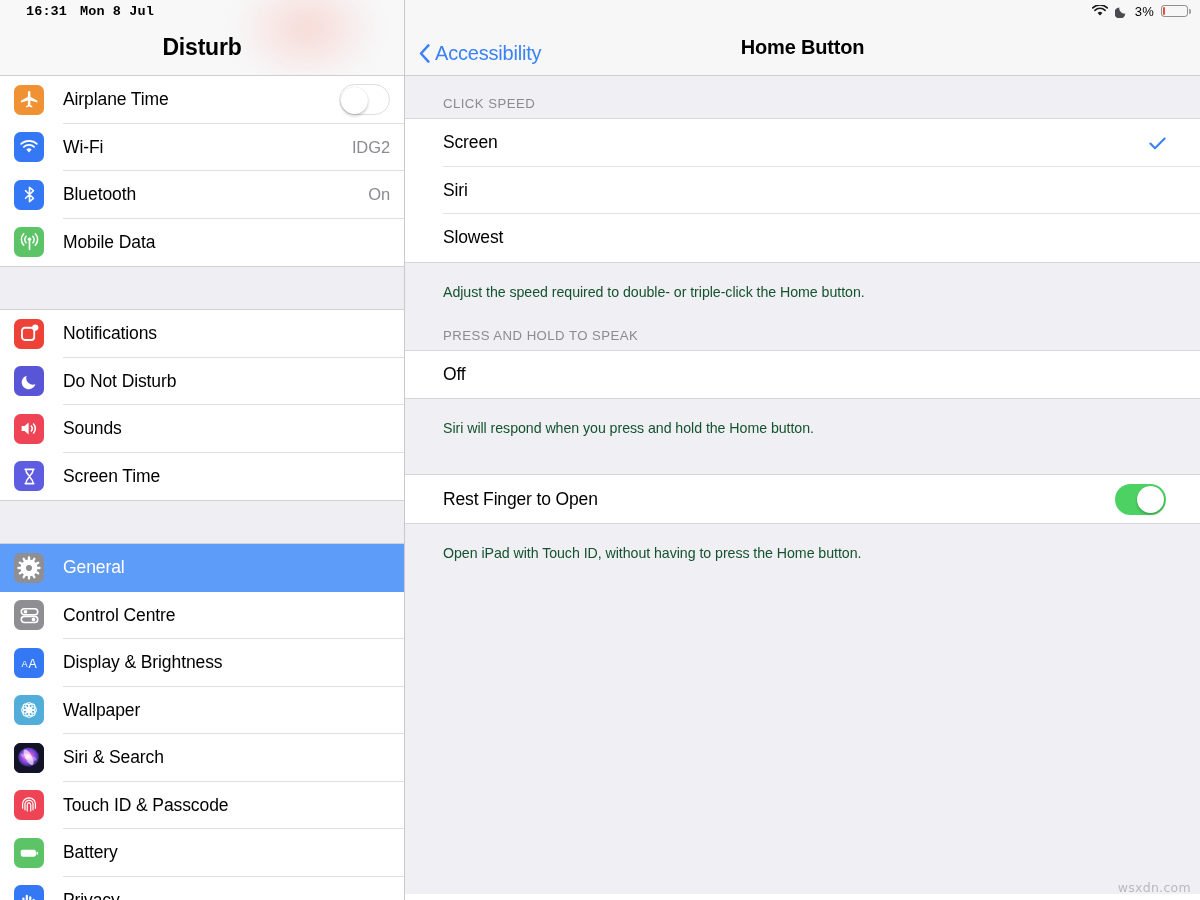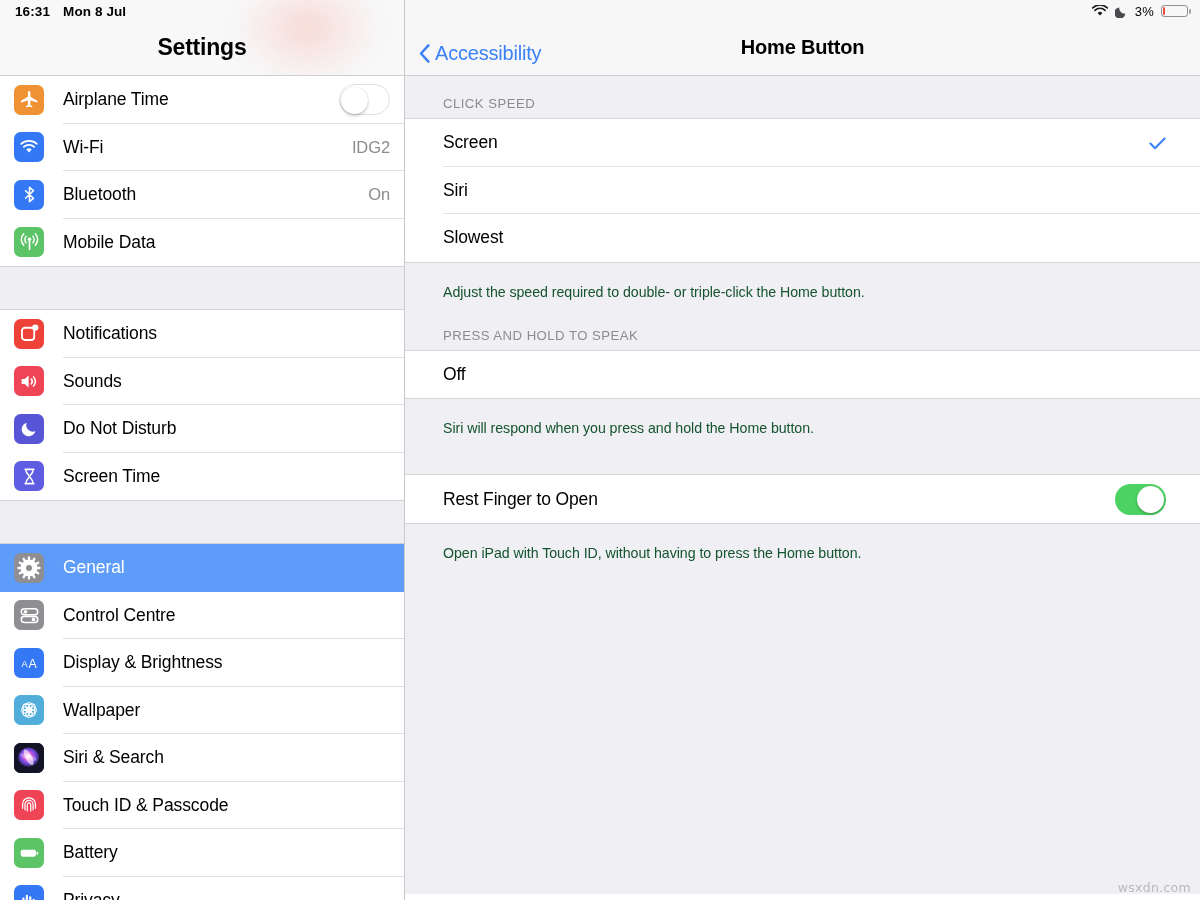--- a/index.html
+++ b/index.html
@@ -11,21 +11,21 @@
     -webkit-font-smoothing: antialiased;
   }
   #app { position: relative; width: 1200px; height: 900px; display: flex; }
 
   
   #statusbar {
     position: absolute; top: 0; left: 0; width: 1200px; height: 22px;
     display: flex; align-items: center; z-index: 40;
     font-size: 13.5px; color: #000; pointer-events: none;
   }
-  #status-left { display: flex; align-items: flex-start; gap: 13px; padding-left: 15px; }
+  #status-left { display: flex; align-items: flex-start; gap: 13px; padding-left: 26px; font-family: Liberation Mono, monospace; }
   #status-right { margin-left: auto; display: flex; align-items: center; gap: 7px; padding-right: 12px; }
   .sb-time { font-weight: 600; letter-spacing: .1px; }
   .sb-date { font-weight: 600; letter-spacing: .1px; }
   .sb-pct { font-size: 13px; font-weight: 500; letter-spacing: .2px; }
 
   .wifi-ic { width: 16px; height: 12px; position: relative; display: inline-block; }
   .moon-ic { width: 13px; height: 13px; position: relative; display: inline-block; }
 
   .batt { width: 27px; height: 12px; border: 1.3px solid rgba(0,0,0,.42);
           border-radius: 3.2px; position: relative; display: inline-block; }
@@ -165,21 +165,21 @@
       <span class="sb-pct">3%</span>
       <span class="batt">
           <span class="batt-fill"></span>
         </span>
     </div>
   </div>
 
   <div id="sidebar">
     <div id="sidebar-header">
       <div id="pinkblur"></div>
-      <div id="sidebar-title">Settings</div>
+      <div id="sidebar-title">Disturb</div>
     </div>
     <div id="sidebar-list">
         <div class="sb-group">
           <div class="sb-row">
             <span class="sb-icon" style="background: rgb(240, 146, 52);">
               <svg width="21" height="21" viewBox="0 0 24 24">
                 <path d="M21 15.5v-2l-8-4.6V3.6a1.4 1.4 0 0 0-2.8 0v5.3L2.2 13.5v2l8-2.4v5.1l-2.2 1.6V21l3.6-1 3.6 1v-1.2l-2.2-1.6v-5.1z" fill="white"></path>
               </svg>
             </span>
             <span class="sb-label">Airplane Time</span>
@@ -228,36 +228,36 @@
             <span class="sb-icon" style="background: rgb(238, 66, 57);">
               <svg width="21" height="21" viewBox="0 0 24 24">
                 <rect x="3.4" y="5.4" width="14" height="14" rx="3.4" stroke="white" stroke-width="2.1" fill="none"></rect>
                 <circle cx="18.6" cy="5.2" r="3.6" fill="white"></circle>
               </svg>
             </span>
             <span class="sb-label">Notifications</span>
             <span class="rowline"></span>
           </div>
           <div class="sb-row">
+            <span class="sb-icon" style="background: rgb(88, 86, 214);">
+              <svg width="19" height="19" viewBox="0 0 24 24">
+                <path d="M19.4 15.6A8.6 8.6 0 0 1 8.4 4.6 8.8 8.8 0 1 0 19.4 15.6Z" fill="white"></path>
+              </svg>
+            </span>
+            <span class="sb-label">Do Not Disturb</span>
+            <span class="rowline"></span>
+          </div>
+          <div class="sb-row">
             <span class="sb-icon" style="background: rgb(238, 68, 85);">
               <svg width="21" height="21" viewBox="0 0 24 24">
                 <path d="M3 9.2h3.4L11 5.2v13.6L6.4 14.8H3z" fill="white"></path>
                 <path d="M14 9.2a4.2 4.2 0 0 1 0 5.6M16.6 6.8a7.6 7.6 0 0 1 0 10.4" stroke="white" stroke-width="1.8" fill="none" stroke-linecap="round"></path>
               </svg>
             </span>
             <span class="sb-label">Sounds</span>
-            <span class="rowline"></span>
-          </div>
-          <div class="sb-row">
-            <span class="sb-icon" style="background: rgb(88, 86, 214);">
-              <svg width="19" height="19" viewBox="0 0 24 24">
-                <path d="M19.4 15.6A8.6 8.6 0 0 1 8.4 4.6 8.8 8.8 0 1 0 19.4 15.6Z" fill="white"></path>
-              </svg>
-            </span>
-            <span class="sb-label">Do Not Disturb</span>
             <span class="rowline"></span>
           </div>
           <div class="sb-row last">
             <span class="sb-icon" style="background: rgb(94, 92, 224);">
               <svg width="19" height="19" viewBox="0 0 24 24">
                 <path d="M6.6 3h10.8M6.6 21h10.8" stroke="white" stroke-width="2.1" stroke-linecap="round"></path>
                 <path d="M7.4 3.4 C7.4 8.4 12 10.6 12 12 C12 13.4 7.4 15.6 7.4 20.6 M16.6 3.4 C16.6 8.4 12 10.6 12 12 C12 13.4 16.6 15.6 16.6 20.6" stroke="white" stroke-width="1.9" fill="none" stroke-linejoin="round"></path>
               </svg>
             </span>
             <span class="sb-label">Screen Time</span>

